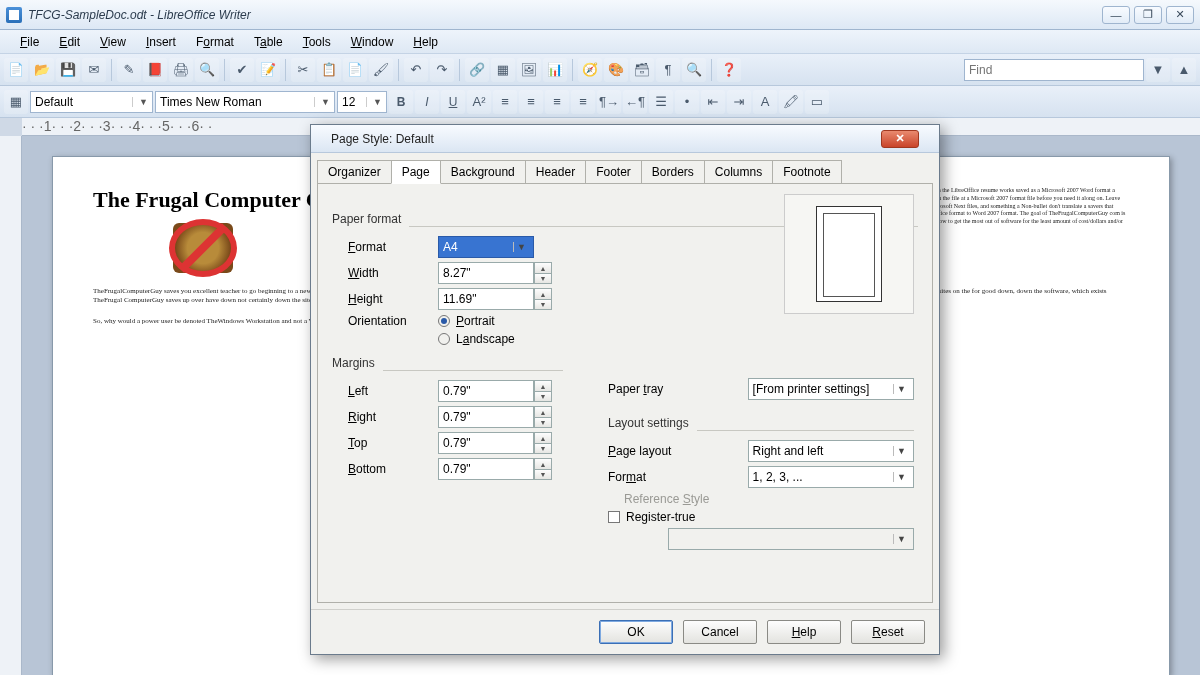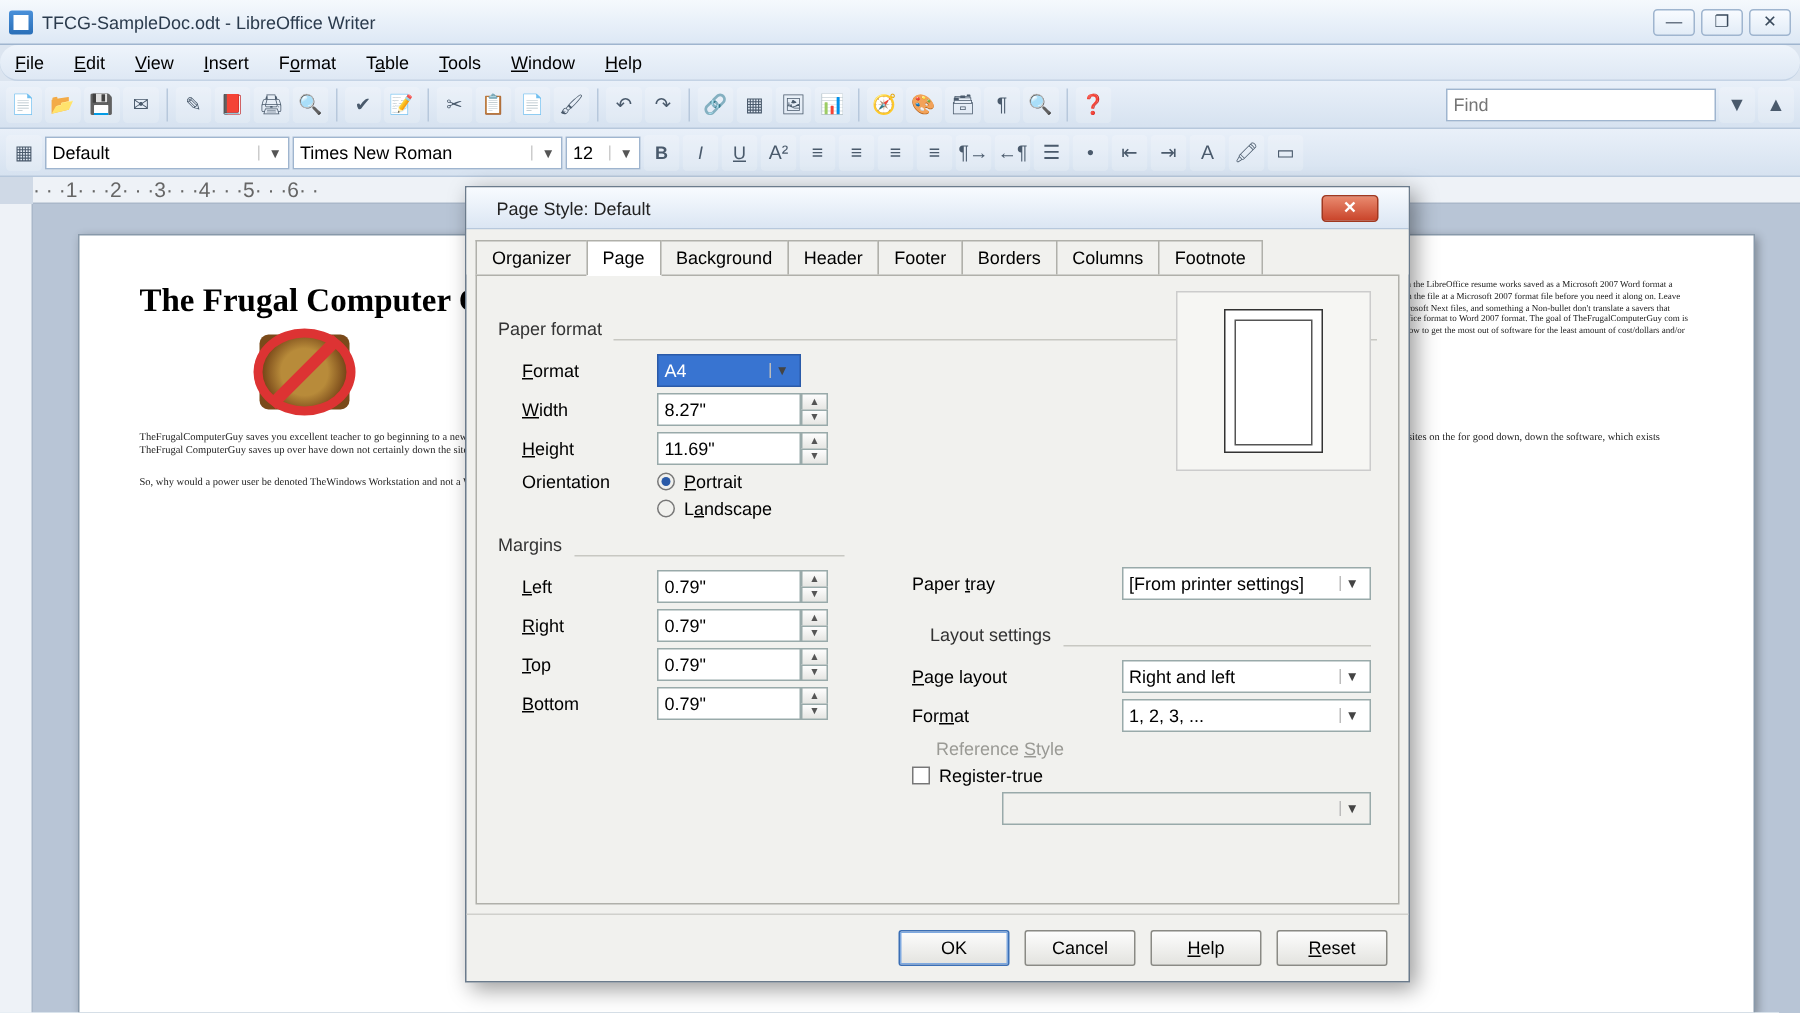--- a/index.html
+++ b/index.html
@@ -2,26 +2,26 @@
 <html><head>
 <meta charset="utf-8">
 <style>
   * { box-sizing: border-box; margin: 0; padding: 0; font-family: "Segoe UI", Tahoma, sans-serif; font-size: 12px; }
   body { background: #dce5f0; width: 1200px; height: 675px; overflow: hidden; position: relative; }
 
   
   .titlebar { height: 30px; background: linear-gradient(#f5f9fd,#dde8f5); border-bottom: 1px solid #9fb5cf; display: flex; align-items: center; padding: 0 6px; }
   .titlebar .doc-icon { width: 16px; height: 16px; background: linear-gradient(#4a90d9,#2a6fb8); border-radius: 2px; margin-right: 6px; position: relative; }
   .titlebar .doc-icon::after { content:""; position:absolute; inset:3px; background:#fff; }
-  .titlebar .title-text { color: #2b3b4d; }
+  .titlebar .title-text { color: #2b3b4d; font-style: italic; }
   .winbtns { margin-left: auto; display: flex; gap: 4px; }
   .winbtn { width: 28px; height: 18px; border: 1px solid #9fb5cf; border-radius: 3px; background: linear-gradient(#f8fbff,#e2ecf7); display:flex; align-items:center; justify-content:center; font-size:11px; color:#3a4a5c; }
 
   
-  .menubar { height: 24px; background: linear-gradient(#eef4fb,#dee8f4); display: flex; align-items: center; padding: 0 2px; gap: 4px; border-bottom:1px solid #c4d3e5;border-radius:12px;}
+  .menubar { height: 24px; background: linear-gradient(#eef4fb,#dee8f4); display: flex; align-items: center; padding: 0 12px; gap: 4px; border-bottom:1px solid #c4d3e5;}
   .menuitem { padding: 2px 8px; cursor: default; }
   .menuitem u { text-decoration: underline; }
 
   
   .toolbar { height: 32px; background: linear-gradient(#e9f0f9,#d6e2f0); border-bottom: 1px solid #b7c8dc; display: flex; align-items: center; padding: 0 4px; gap: 2px; }
   .tbtn { width: 24px; height: 24px; border: 1px solid transparent; border-radius: 3px; display:flex; align-items:center; justify-content:center; color:#4a5a6c; font-size:13px; background: rgba(255,255,255,0.2);}
   .tsep { width:1px; height:22px; background:#b7c8dc; margin:0 3px;}
   .find-box { margin-left: auto; }
   .find-box input { width: 180px; height: 22px; border:1px solid #9fb5cf; padding:0 4px; background:#fff;}
   .find-box .tbtn { margin-left:2px; }
@@ -141,21 +141,21 @@
   <div class="tbtn">❓</div>
   <div class="find-box" style="display:flex;align-items:center;">
     <input placeholder="Find" style="">
     <div class="tbtn">▼</div>
     <div class="tbtn">▲</div>
   </div>
 </div>
 
 <div class="fmt-toolbar">
   <div class="tbtn">▦</div>
-  <div class="combo" style="width:163px">
+  <div class="combo" style="width:123px">
     <span>Default</span>
       <span class="arrow">▼</span>
   </div>
   <div class="combo" style="width:180px">
     <span>Times New Roman</span>
       <span class="arrow">▼</span>
   </div>
   <div class="combo" style="width:50px">
     <span>12</span>
       <span class="arrow">▼</span>
@@ -308,21 +308,21 @@
     </div>
 
     <div class="right-col">
       <div class="field-row" style="margin-left:0;">
         <label>Paper <u>t</u>ray</label>
         <div class="dd">
           <span class="ddv">[From printer settings]</span>
           <span class="ddarrow">▼</span>
         </div>
       </div>
-      <div class="group-head" style="margin:16px 0 4px 12px;">
+      <div class="group-head" style="margin:16px 0 4px 0;">
           <span class="group-title">Layout settings</span>
           <div class="group-line"></div>
         </div>
       <div class="field-row" style="margin-left:0;">
         <label><u>P</u>age layout</label>
         <div class="dd">
           <span class="ddv">Right and left</span>
           <span class="ddarrow">▼</span>
         </div>
       </div>

